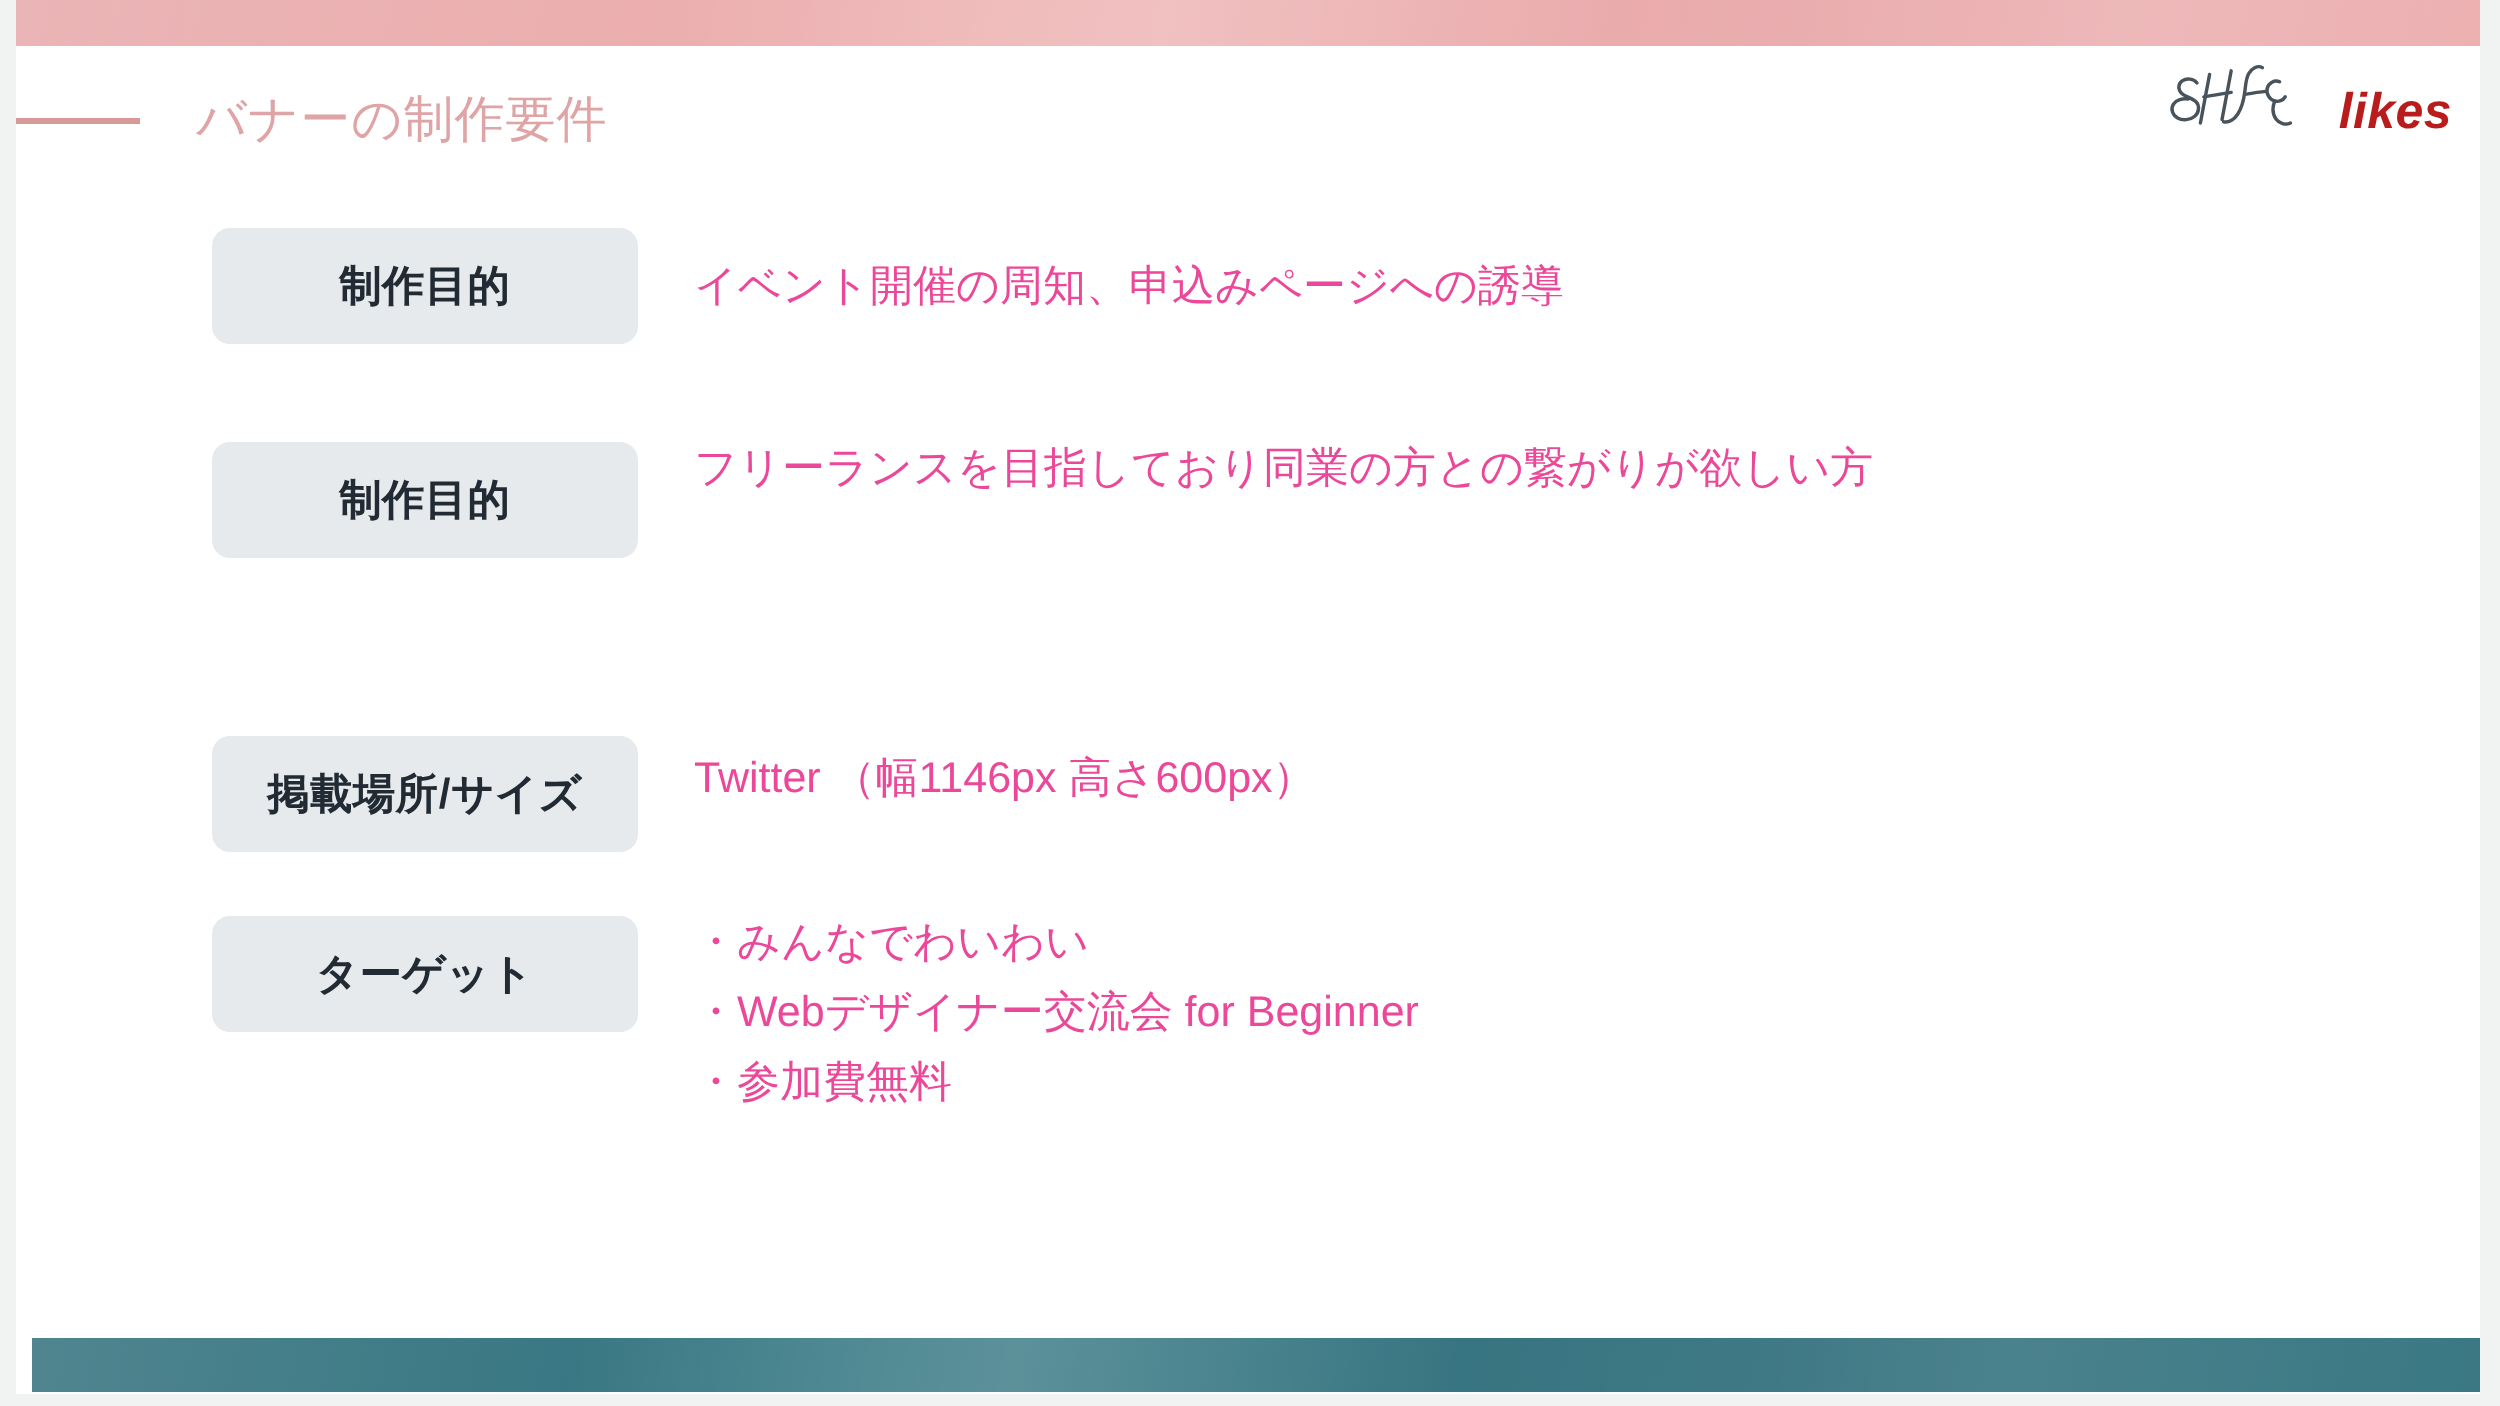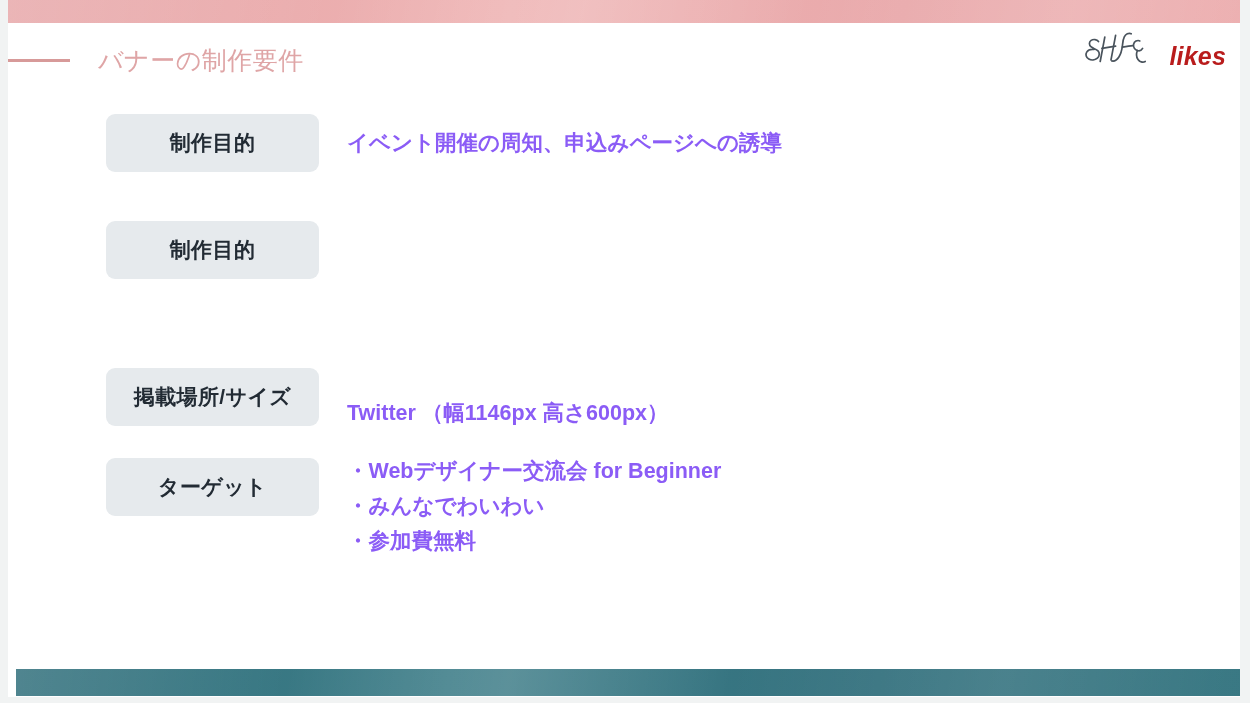--- a/index.html
+++ b/index.html
@@ -131,29 +131,29 @@
     font-weight: 700;
     color: #222b34;
     letter-spacing: 0.4px;
     box-sizing: border-box;
   }
 
   .row-body {
     position: absolute;
     left: 241px;
     top: 0;
-    color: #8b5cf6;
+    color: #ec4899;
     font-size: 21.5px;
-    font-weight: 700;
+    font-weight: 400;
     line-height: 35px;
     white-space: nowrap;
   }
   .row-0 .row-body { top: 12px; }
   .row-1 .row-body { top: -4px; }
-  .row-2 .row-body { top: 28px; text-align: right; }
+  .row-2 .row-body { top: 4px; text-align: right; }
   .row-3 .row-body { top: -4px; }
 
   .row-body-line {
     display: block;
   }
   .row-body-line.bullet::before {
     content: "\30FB";
     display: inline;
   }
 </style>
@@ -190,35 +190,36 @@
     <div class="row row-0">
       <div class="row-label">制作目的</div>
       <div class="row-body">
         <span class="row-body-line">イベント開催の周知、申込みページへの誘導</span>
       </div>
     </div>
 
     <div class="row row-1">
       <div class="row-label">制作目的</div>
       <div class="row-body">
+        <span class="row-body-line">フリーランスを目指しており同業の方との繋がりが欲しい方</span>
       </div>
     </div>
 
     <div class="row row-2">
       <div class="row-label">掲載場所/サイズ</div>
       <div class="row-body">
         <span class="row-body-line">Twitter （幅1146px 高さ600px）</span>
       </div>
     </div>
 
     <div class="row row-3">
       <div class="row-label">ターゲット</div>
       <div class="row-body">
+        <span class="row-body-line bullet">みんなでわいわい</span>
         <span class="row-body-line bullet">Webデザイナー交流会 for Beginner</span>
-        <span class="row-body-line bullet">みんなでわいわい</span>
         <span class="row-body-line bullet">参加費無料</span>
       </div>
     </div>
 
   </div>
 
   <div class="bottom-band"></div>
 
 </div>
 

